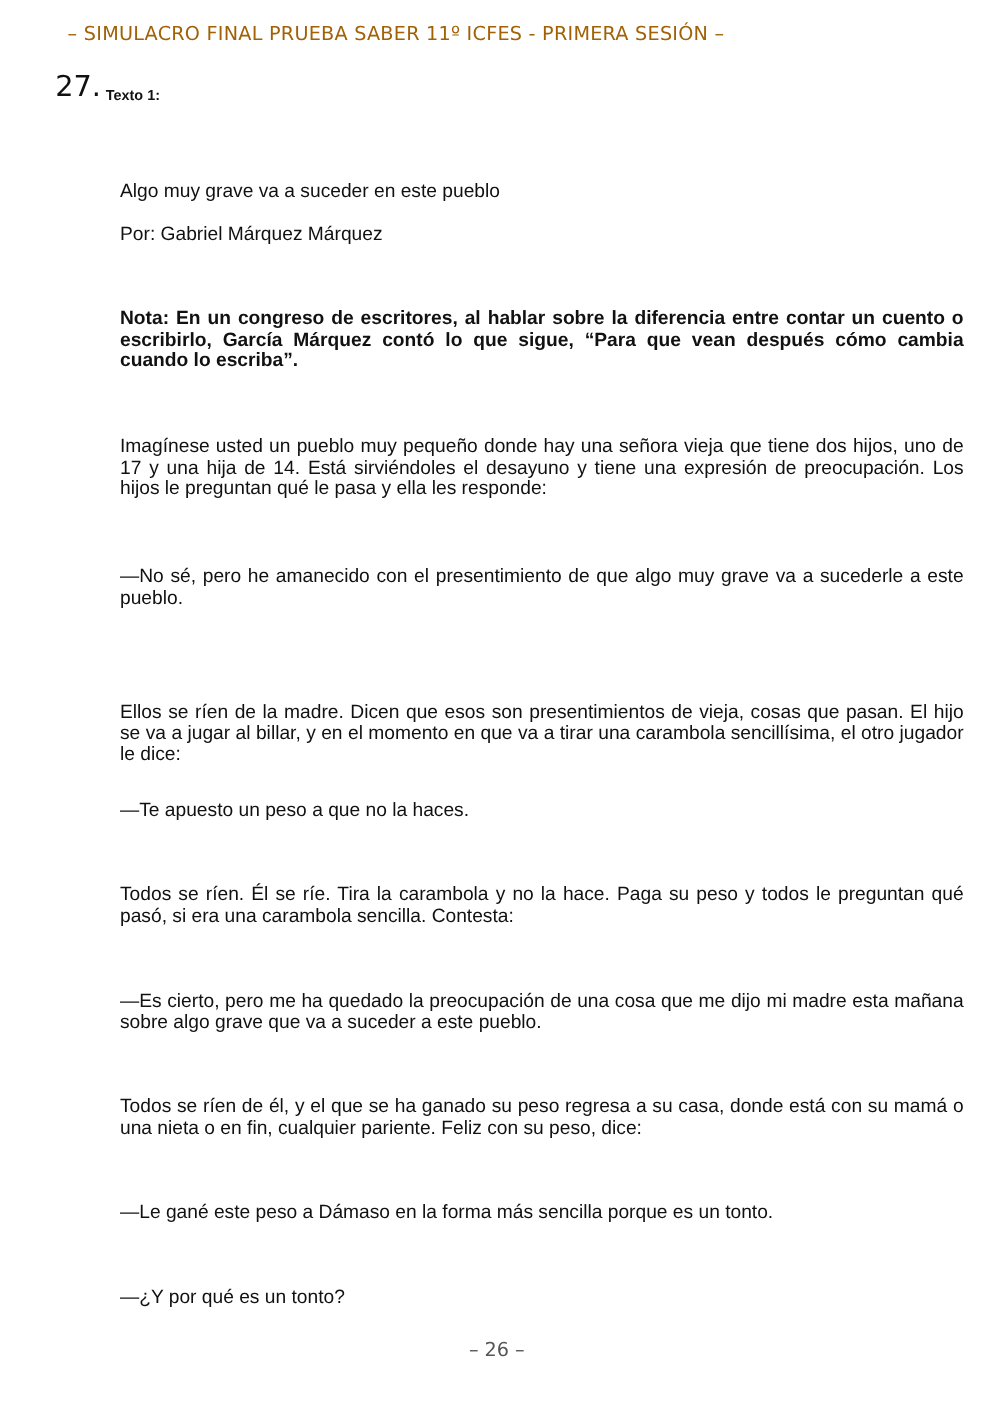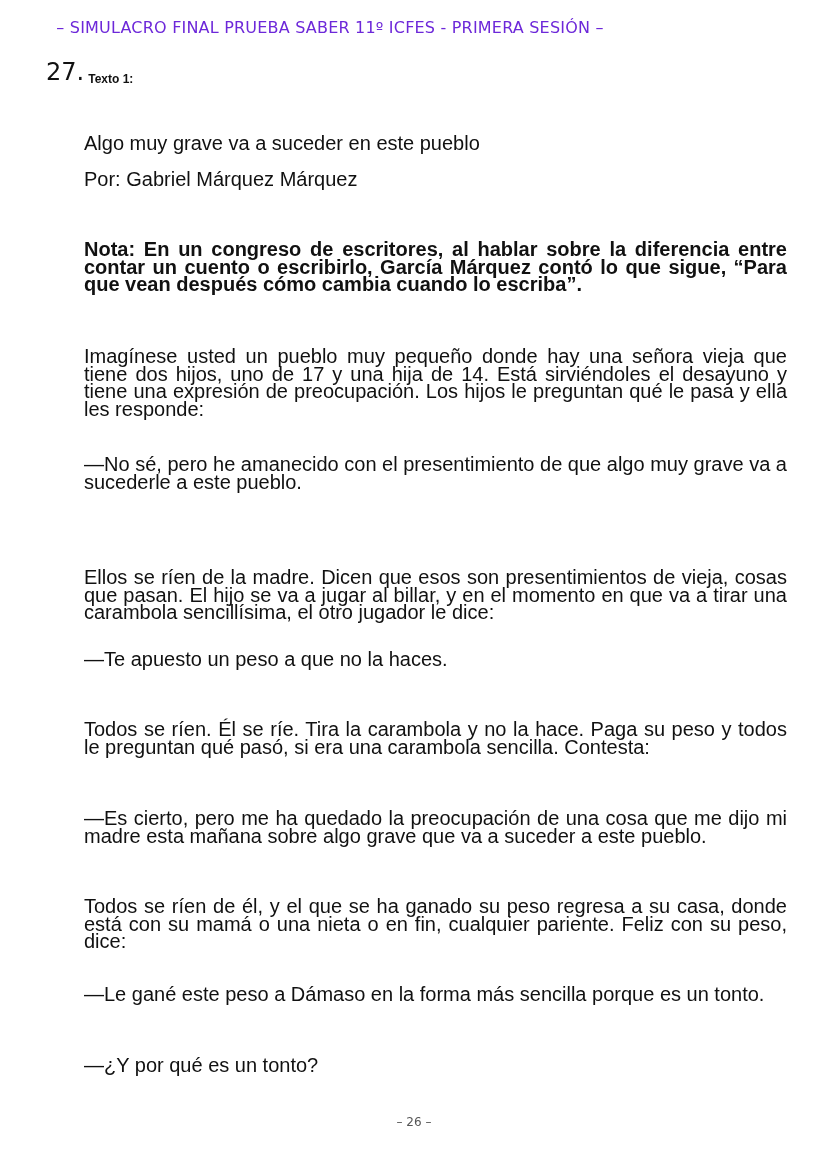--- a/index.html
+++ b/index.html
@@ -16,21 +16,21 @@
       font-family: "Liberation Sans", sans-serif;
     }
     .page-header {
       position: absolute;
       top: 18px;
       left: 0;
       width: 660px;
       text-align: center;
       font-family: "DejaVu Sans", sans-serif;
       font-size: 16px;
-      color: #6d28d9;
+      color: #a16207;
       letter-spacing: 0.2px;
     }
     .question-head {
       position: absolute;
       top: 58px;
       left: 46px;
       display: flex;
       align-items: flex-end;
     }
     .question-number {
@@ -46,34 +46,34 @@
     .question-label {
       font-family: "Liberation Sans", sans-serif;
       font-weight: bold;
       font-size: 12px;
       color: #111111;
     }
     .para {
       position: absolute;
       left: 84px;
       width: 703px;
-      font-size: 20px;
+      font-size: 16px;
       line-height: 17.5px;
       text-align: justify;
       text-align-last: left;
-      margin: 0;
+      margin: 16px;
     }
     .page-footer {
       position: absolute;
       top: 1115px;
       left: 0;
       width: 828px;
       text-align: center;
       font-family: "DejaVu Sans", sans-serif;
-      font-size: 12px;
+      font-size: 16px;
       color: #555555;
     }
   </style>
 </head>
 <body>
 
 <div class="page-header">– SIMULACRO FINAL PRUEBA SABER 11º ICFES - PRIMERA SESIÓN –</div>
 
 <div class="question-head">
   <span class="question-number">27</span>

